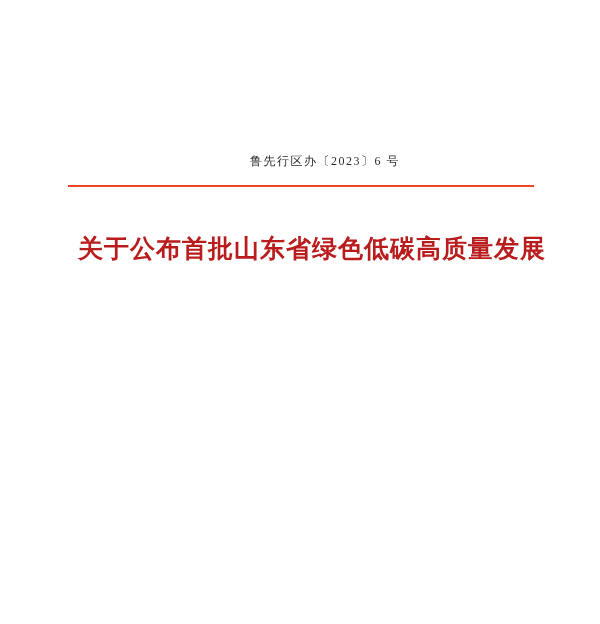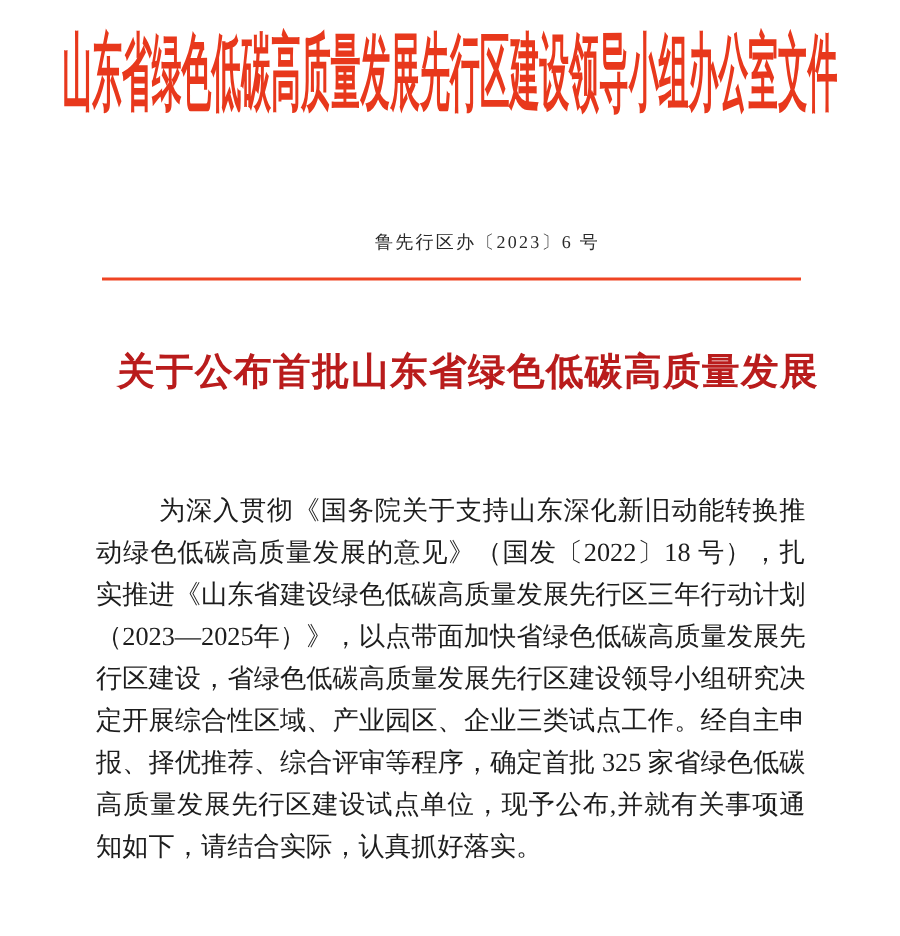--- a/index.html
+++ b/index.html
@@ -93,29 +93,25 @@
   }
   .para-indent {
     text-indent: 2.4em;
   }
 </style>
 </head>
 <body>
 
 <div class="page">
 
-  <div class="banner">
-    <span class="banner-text">山东省绿色低碳高质量发展先行区建设领导小组办公室文件</span>
-  </div>
 
   <div class="doc-number">鲁先行区办〔2023〕6 号</div>
 
   <div class="divider"></div>
 
   <h1 class="title">
     <span class="title-line">关于公布首批山东省绿色低碳高质量发展</span>
   </h1>
 
   <div class="body-block">
-    <p class="para-indent">为深入贯彻《国务院关于支持山东深化新旧动能转换推动绿色低碳高质量发展的意见》（国发〔2022〕18 号），扎实推进《山东省建设绿色低碳高质量发展先行区三年行动计划（2023—2025年）》，以点带面加快省绿色低碳高质量发展先行区建设，省绿色低碳高质量发展先行区建设领导小组研究决定开展综合性区域、产业园区、企业三类试点工作。经自主申报、择优推荐、综合评审等程序，确定首批 325 家省绿色低碳高质量发展先行区建设试点单位，现予公布,并就有关事项通知如下，请结合实际，认真抓好落实。</p>
   </div>
 
 </div>
 
 </body></html>

